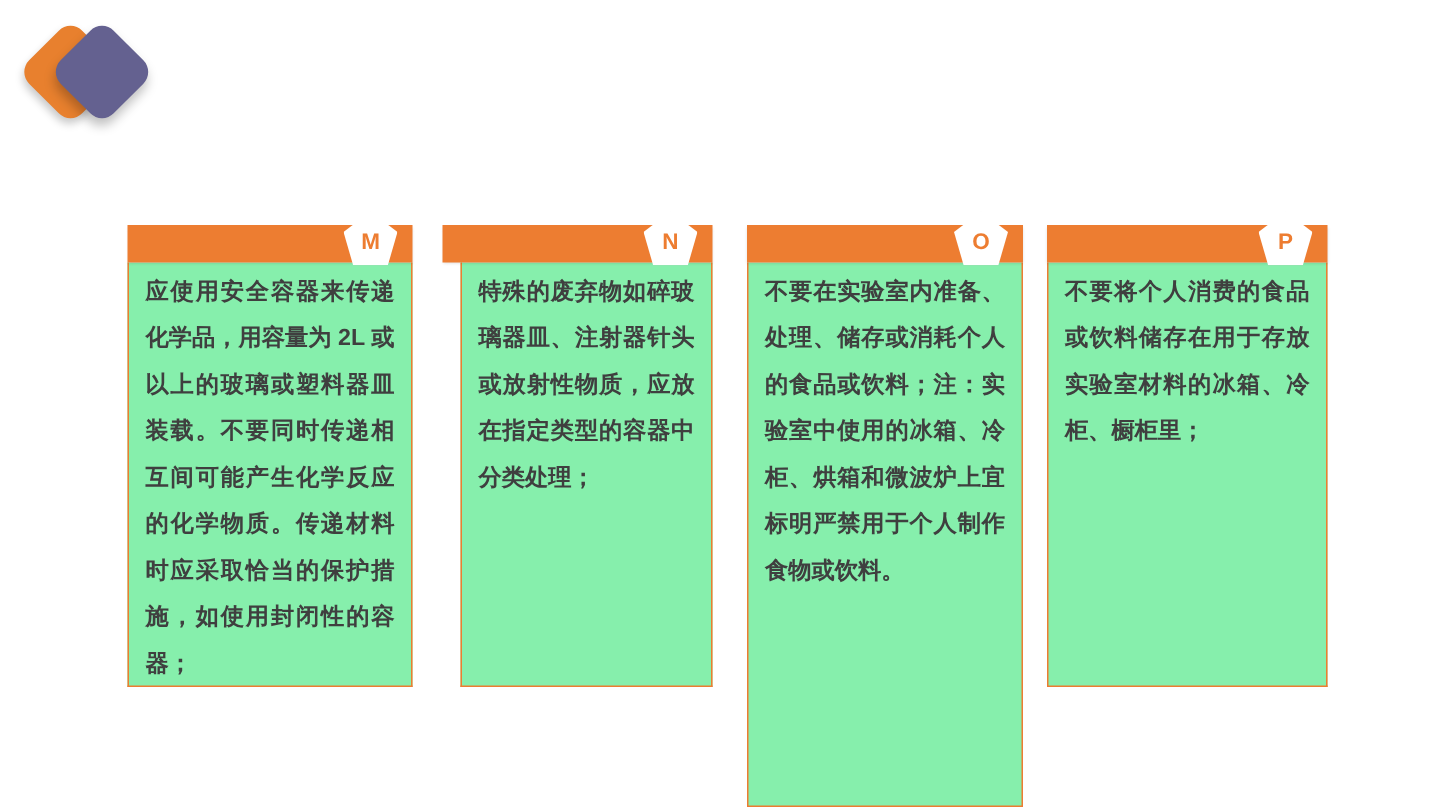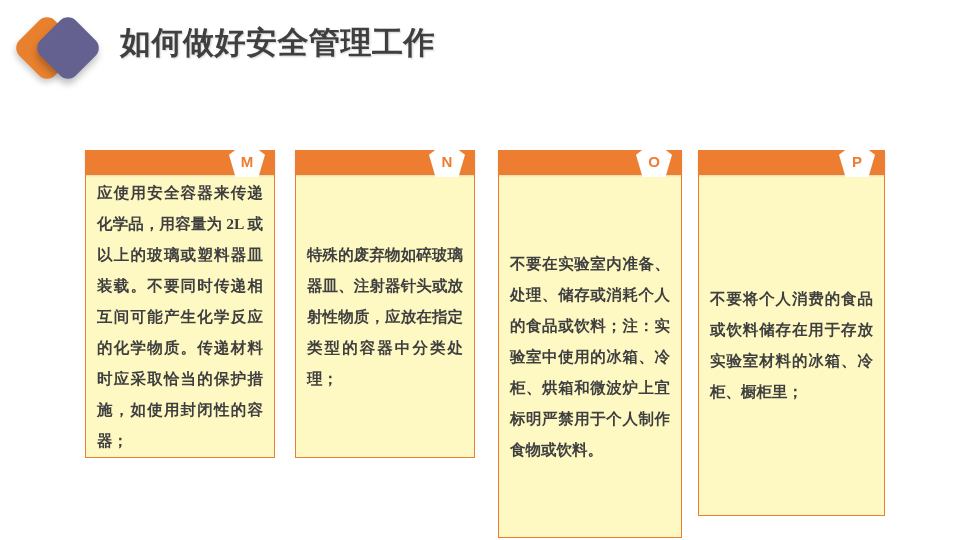--- a/index.html
+++ b/index.html
@@ -97,58 +97,55 @@
   .card-badge-letter {
     font-size: 15px;
     font-weight: bold;
     color: #ed7d31;
     line-height: 1;
     padding-top: 5px;
   }
   .card-body {
     border: 1px solid #ed7d31;
     border-top: none;
-    background: #fef9c3;
+    background: #86efac;
     box-sizing: border-box;
     display: flex;
-    align-items: center;
     justify-content: flex-start;
-    font-family: Liberation Serif, serif;
   }
   .card-text {
     font-size: 15.5px;
     font-weight: bold;
     color: #3f3f3f;
     line-height: 31px;
     padding: 4px 11px;
     text-align: justify;
     text-justify: inter-ideograph;
     width: 100%;
     box-sizing: border-box;
   }
 
   
   #card-m { left: 85px;  width: 190px; }
   #card-m .card-body { height: 283px; }
   #card-n { left: 295px; width: 180px; }
-  #card-n .card-body { height: 283px; }
+  #card-n .card-body { height: 283px; margin-left: 12px; }
   #card-o { left: 498px; width: 184px; }
   #card-o .card-body { height: 363px; }
   #card-p { left: 698px; width: 187px; }
-  #card-p .card-body { height: 341px; }
+  #card-p .card-body { height: 283px; }
 </style>
 </head>
 <body>
 
 <div id="slide-header">
   <div id="logo-mark">
     <div class="logo-diamond orange"></div>
     <div class="logo-diamond purple"></div>
   </div>
-  <div id="page-title">如何做好安全管理工作</div>
 </div>
 
 <div id="cards-row">
 
   <div class="card" id="card-m">
     <div class="card-header">
       <div class="card-badge">
         <span class="card-badge-letter">M</span>
       </div>
     </div>

